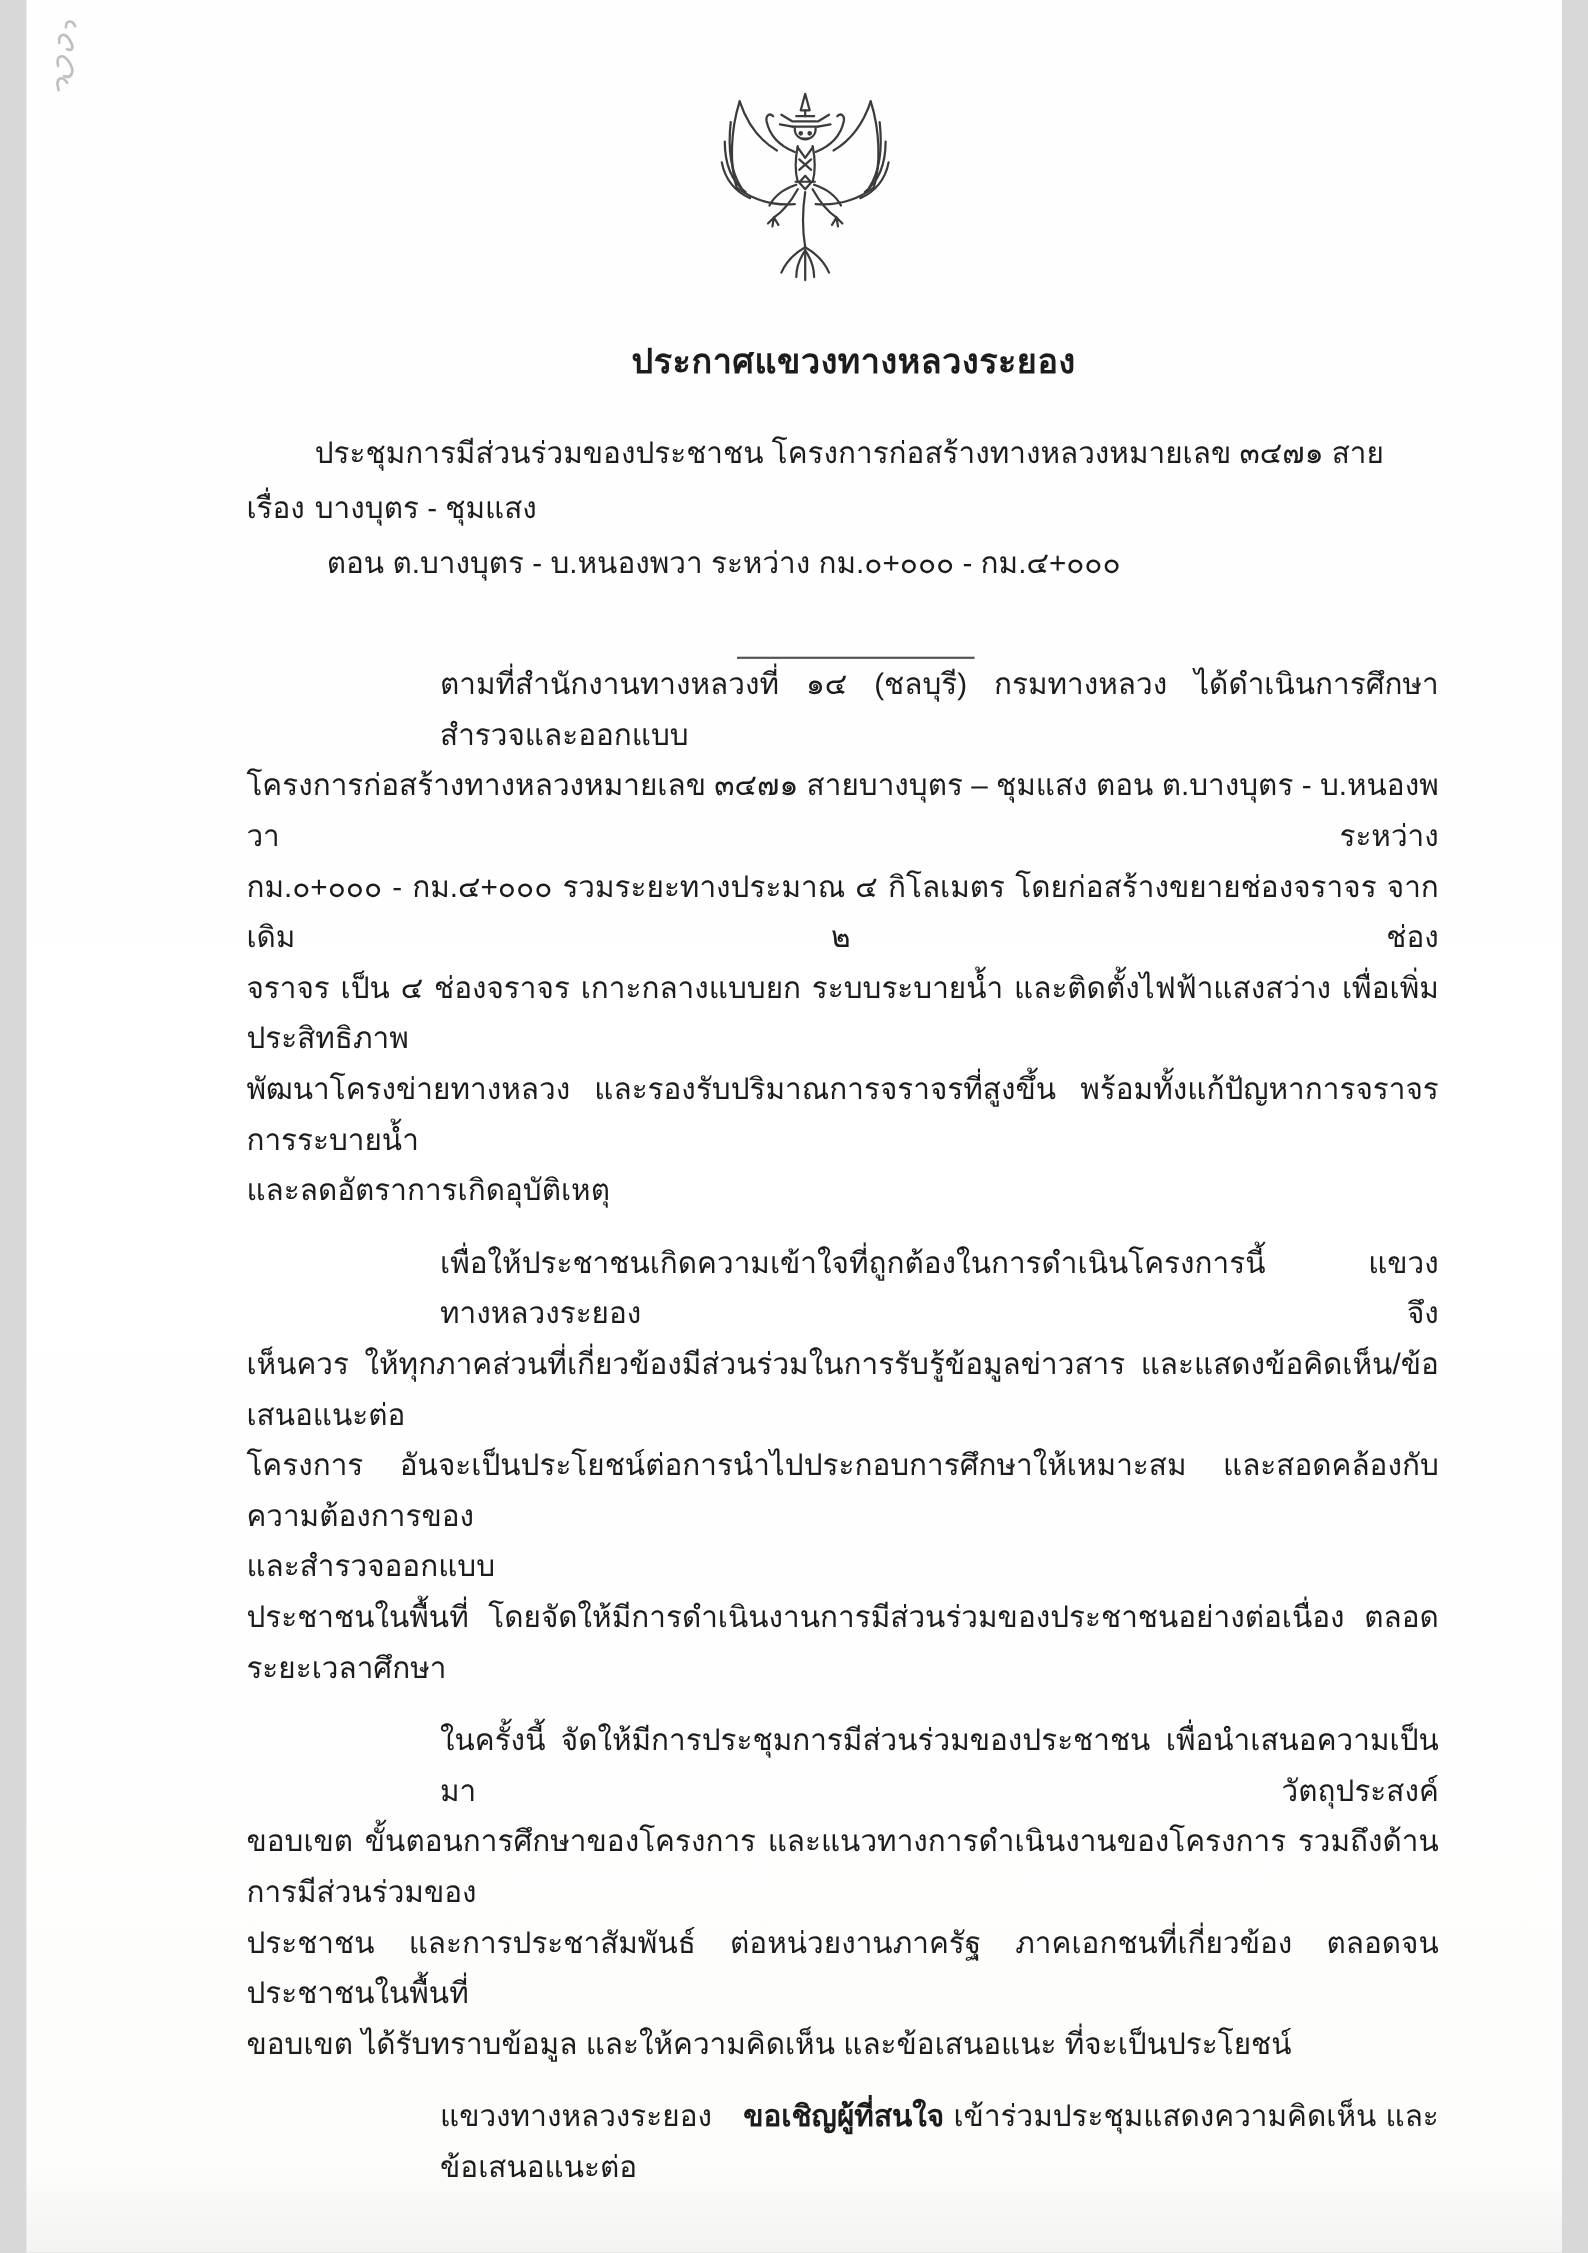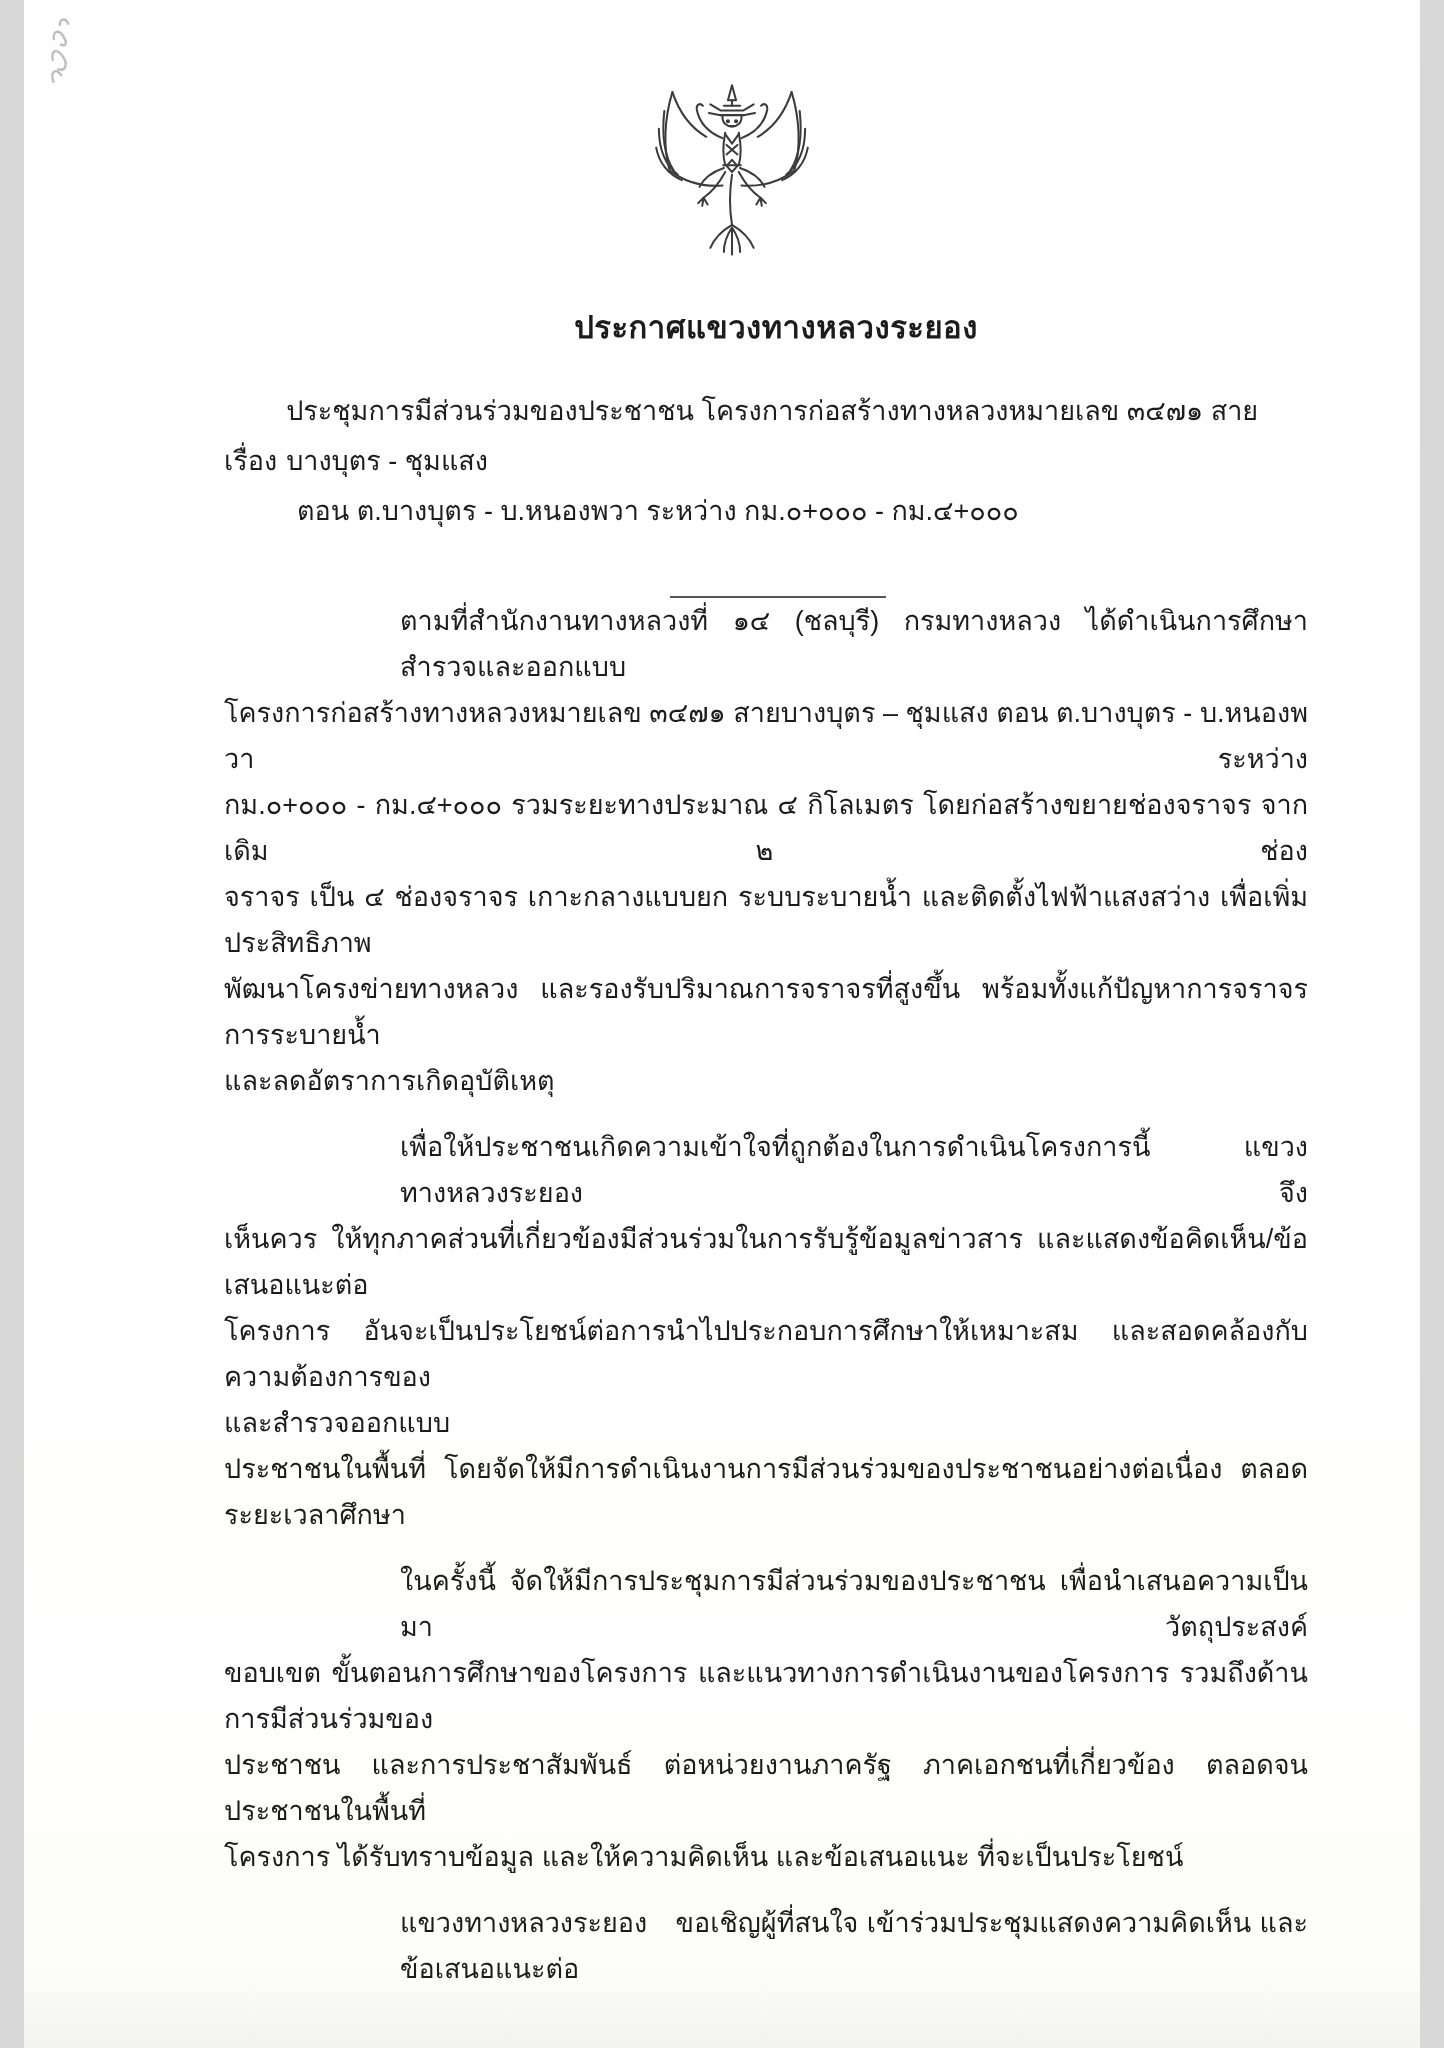--- a/index.html
+++ b/index.html
@@ -46,21 +46,21 @@
       border-top: 2px solid #555;
       transform: translateX(12px);
     }
 
     .para { font-size: 27px; line-height: 46px; }
     .para.first { }
     .para + .para { margin-top: 20px; }
     .line { min-height: 46px; }
     .jl { text-align: justify; text-align-last: justify; }
     .ind { padding-left: 176px; }
-    .b { font-weight: normal; margin-left: 20px; }
+    .b { font-weight: bold; margin-left: 20px; }
   </style>
 </head>
 <body>
 
 <div class="page">
 
   <svg class="corner-scribble" width="70" height="46" viewBox="0 0 70 46">
     <g fill="none" stroke="#8a8a90" stroke-width="2.4" stroke-linecap="round">
       <path d="M6,36 C12,27 19,29 16,38"></path>
       <path d="M23,22 C29,14 36,18 31,30 C28,37 21,39 19,32"></path>
@@ -160,21 +160,21 @@
       <div class="line jl">เห็นควร ให้ทุกภาคส่วนที่เกี่ยวข้องมีส่วนร่วมในการรับรู้ข้อมูลข่าวสาร และแสดงข้อคิดเห็น/ข้อเสนอแนะต่อ</div>
       <div class="line jl">โครงการ อันจะเป็นประโยชน์ต่อการนำไปประกอบการศึกษาให้เหมาะสม และสอดคล้องกับความต้องการของ</div>
       <div class="line">และสำรวจออกแบบ</div>
       <div class="line jl">ประชาชนในพื้นที่ โดยจัดให้มีการดำเนินงานการมีส่วนร่วมของประชาชนอย่างต่อเนื่อง ตลอดระยะเวลาศึกษา</div>
     </div>
 
     <div class="para">
       <div class="line jl ind">ในครั้งนี้ จัดให้มีการประชุมการมีส่วนร่วมของประชาชน เพื่อนำเสนอความเป็นมา วัตถุประสงค์</div>
       <div class="line jl">ขอบเขต ขั้นตอนการศึกษาของโครงการ และแนวทางการดำเนินงานของโครงการ รวมถึงด้านการมีส่วนร่วมของ</div>
       <div class="line jl">ประชาชน และการประชาสัมพันธ์ ต่อหน่วยงานภาครัฐ ภาคเอกชนที่เกี่ยวข้อง ตลอดจนประชาชนในพื้นที่</div>
-      <div class="line">โครงการ ได้รับทราบข้อมูล และให้ความคิดเห็น และข้อเสนอแนะ ที่จะเป็นประโยชน์</div>
+      <div class="line">ขอบเขต ได้รับทราบข้อมูล และให้ความคิดเห็น และข้อเสนอแนะ ที่จะเป็นประโยชน์</div>
     </div>
 
     <div class="para">
       <div class="line jl ind">
         <span>แขวงทางหลวงระยอง </span><span class="b">ขอเชิญผู้ที่สนใจ</span><span> เข้าร่วมประชุมแสดงความคิดเห็น และข้อเสนอแนะต่อ</span>
       </div>
 
     </div>
 
   </div>

